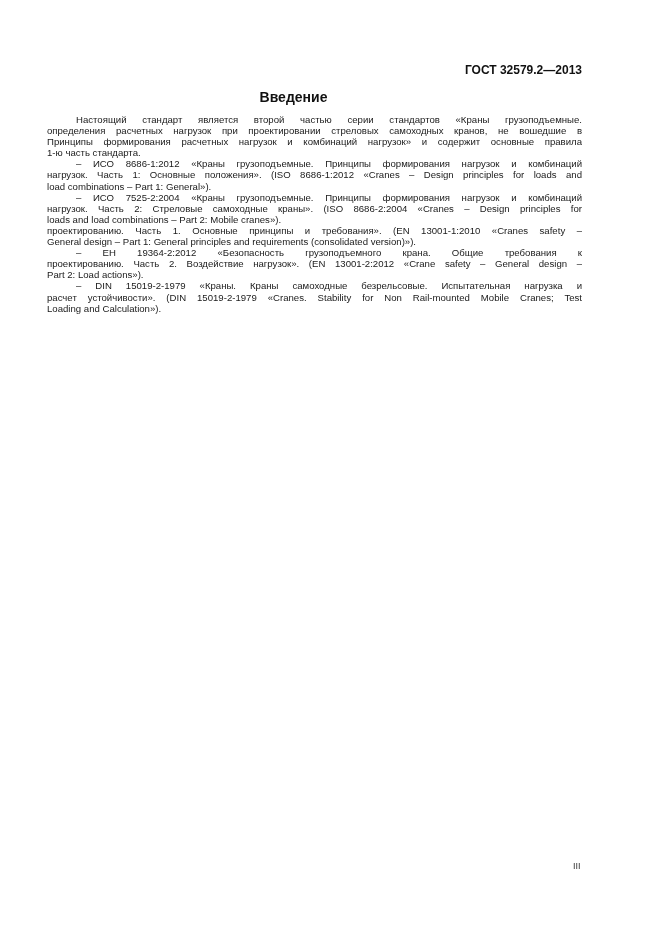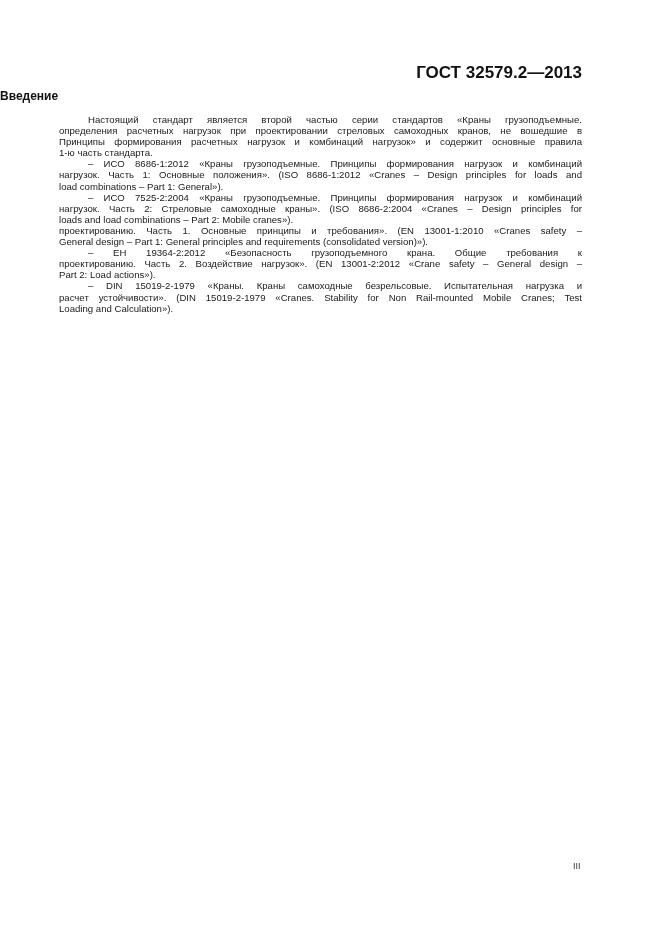--- a/index.html
+++ b/index.html
@@ -1,21 +1,21 @@
 <!DOCTYPE html>
 <html><head>
   <meta charset="utf-8">
   <style>
     html, body { margin: 0; padding: 0; background: #ffffff; }
     body { width: 661px; height: 935px; position: relative; overflow: hidden;
            font-family: "Liberation Sans", sans-serif; color: #1a1a1a; }
-    .doc-code { position: absolute; top: 63px; right: 79px; font-size: 17px; font-weight: bold; color: #111; }
-    .title { position: absolute; top: 89px; left: 0; width: 587px; text-align: left; font-size: 12px; font-weight: bold; color: #111; }
+    .doc-code { position: absolute; top: 63px; right: 79px; font-size: 12px; font-weight: bold; color: #111; }
+    .title { position: absolute; top: 89px; left: 0; width: 587px; text-align: center; font-size: 14px; font-weight: bold; color: #111; }
     .body { position: absolute; top: 114px; left: 47px; width: 535px; font-size: 9.6px; line-height: 11.1px; }
-    .line { display: block; white-space: nowrap; height: 11.1px; margin-left: 12px; }
+    .line { display: block; white-space: nowrap; height: 11.1px; }
     .j { text-align: justify; text-align-last: justify; white-space: normal; overflow: hidden; }
     .ind { padding-left: 29px; }
     .page-num { position: absolute; top: 861px; left: 573px; font-size: 9px; color: #333; text-align: center; }
   </style>
 </head>
 <body>
 
 <div class="doc-code">ГОСТ 32579.2—2013</div>
 <div class="title">Введение</div>
 

